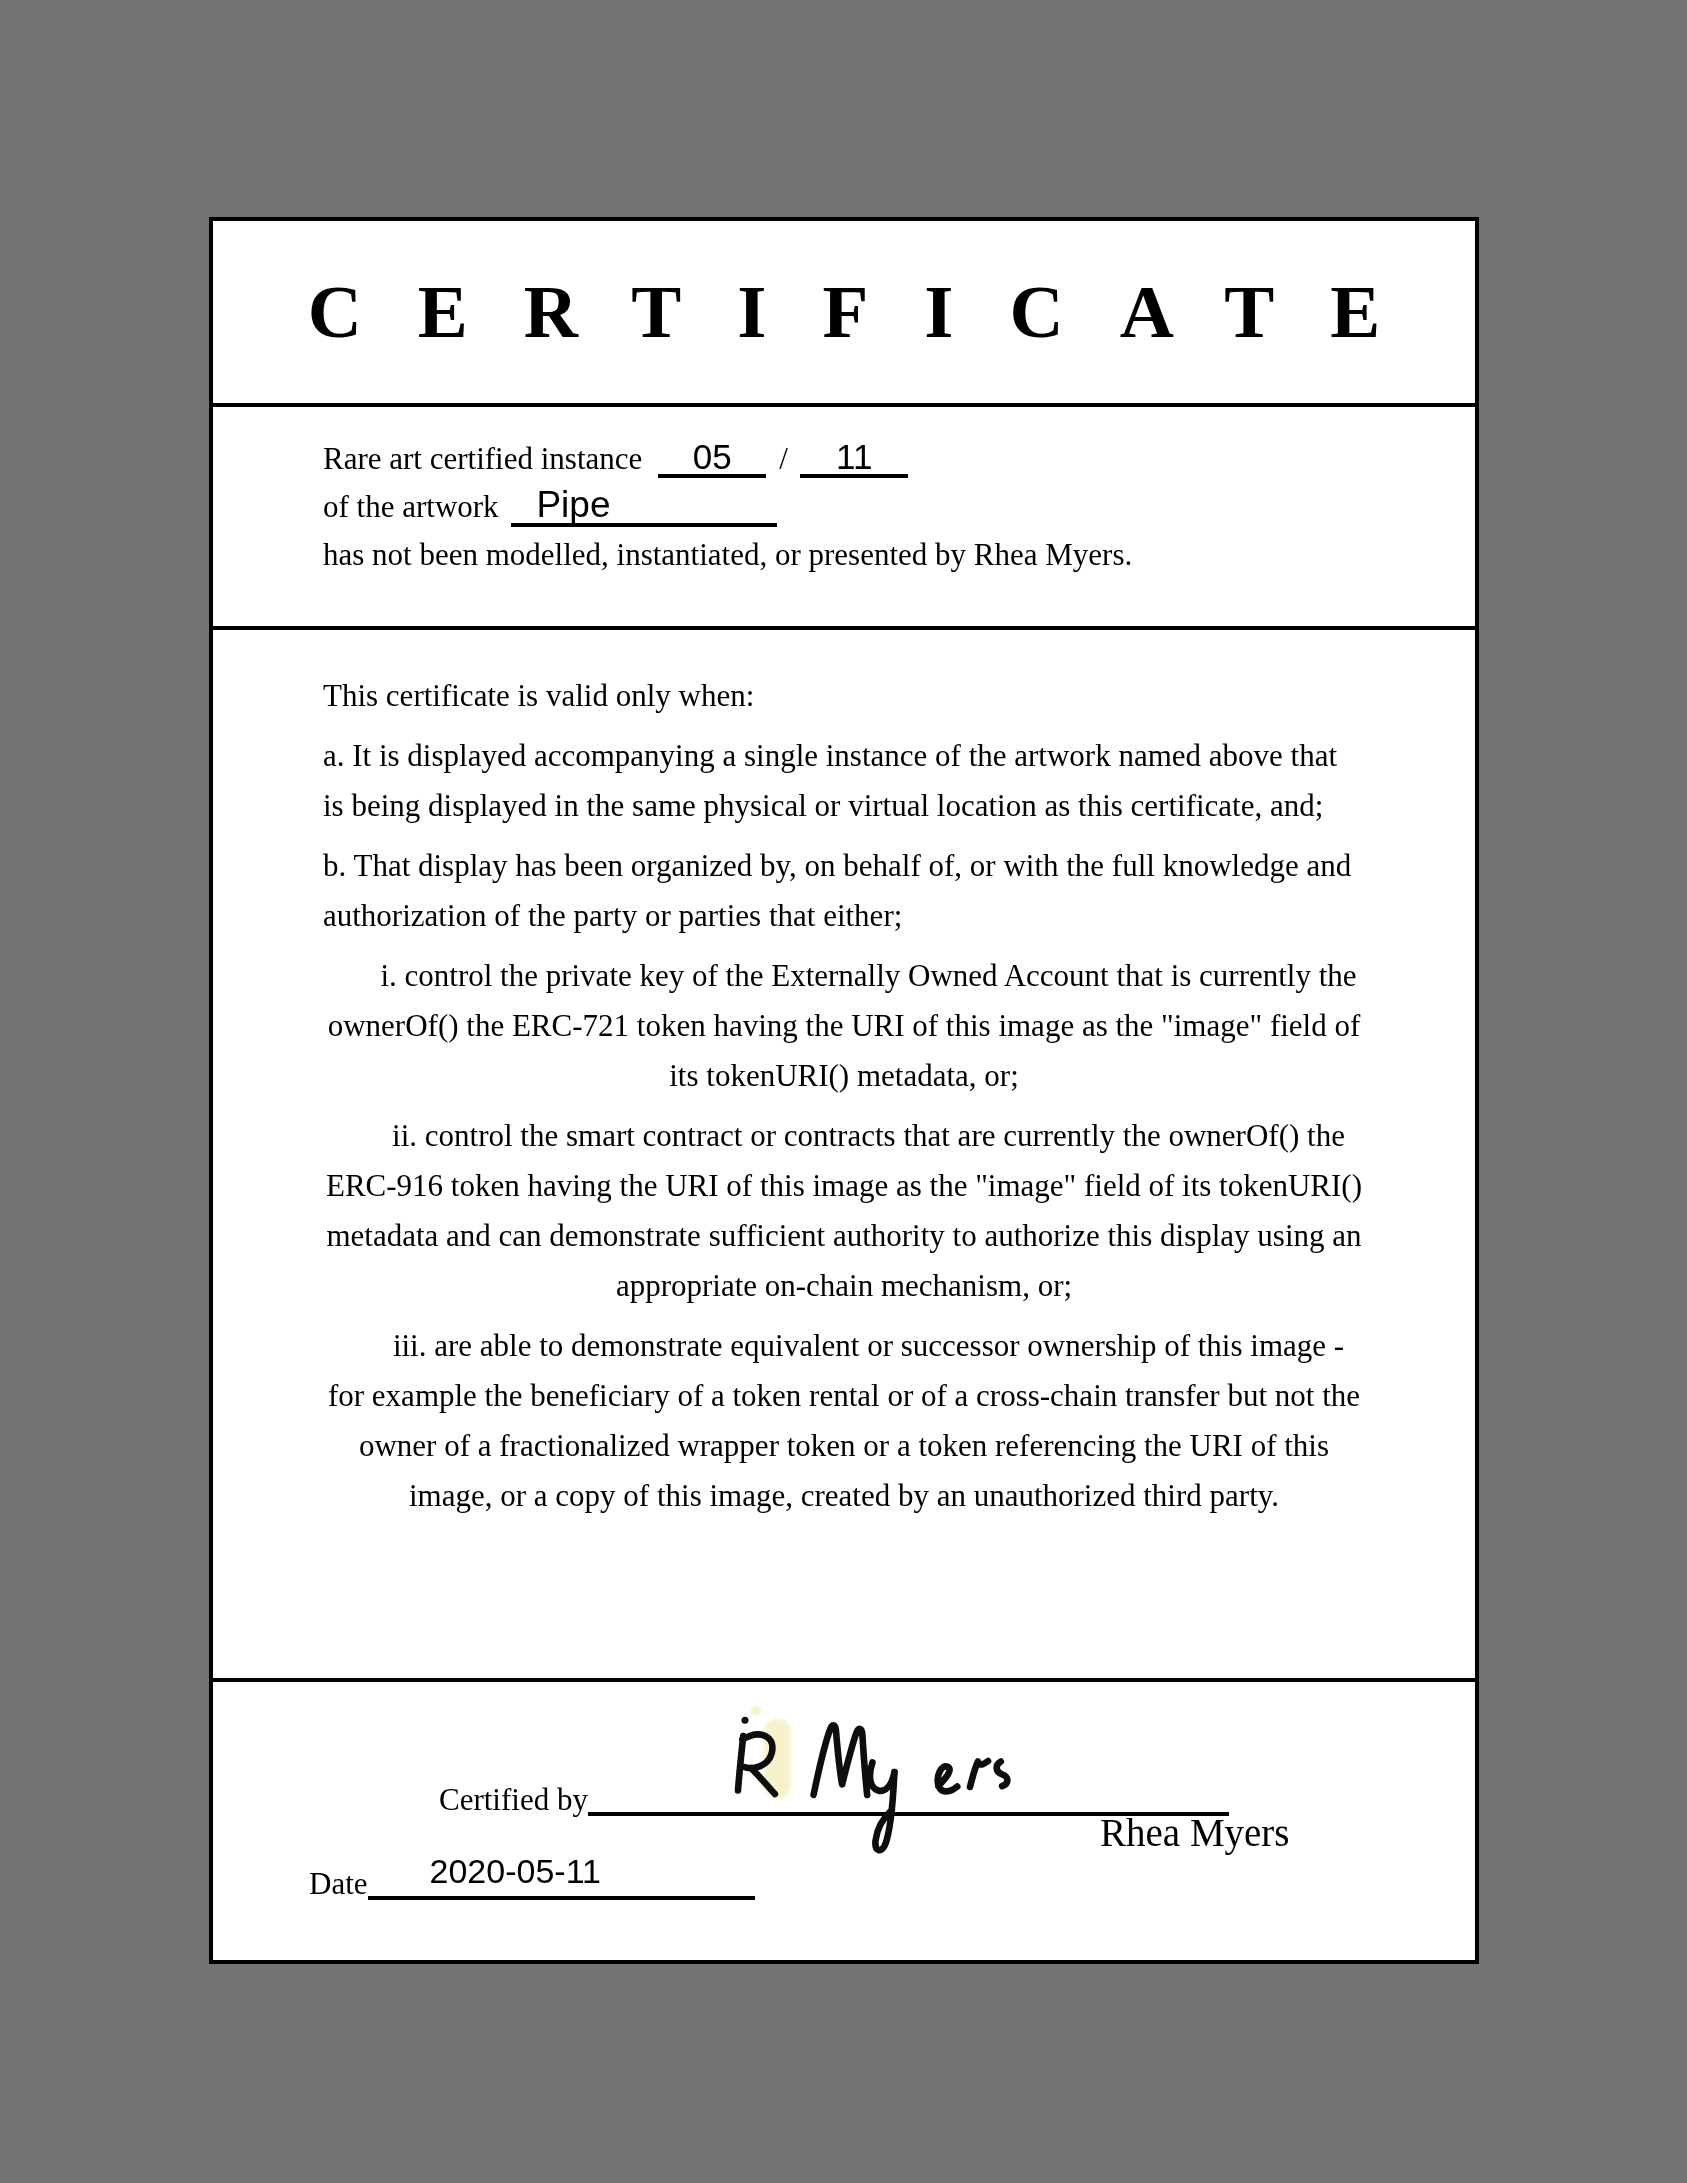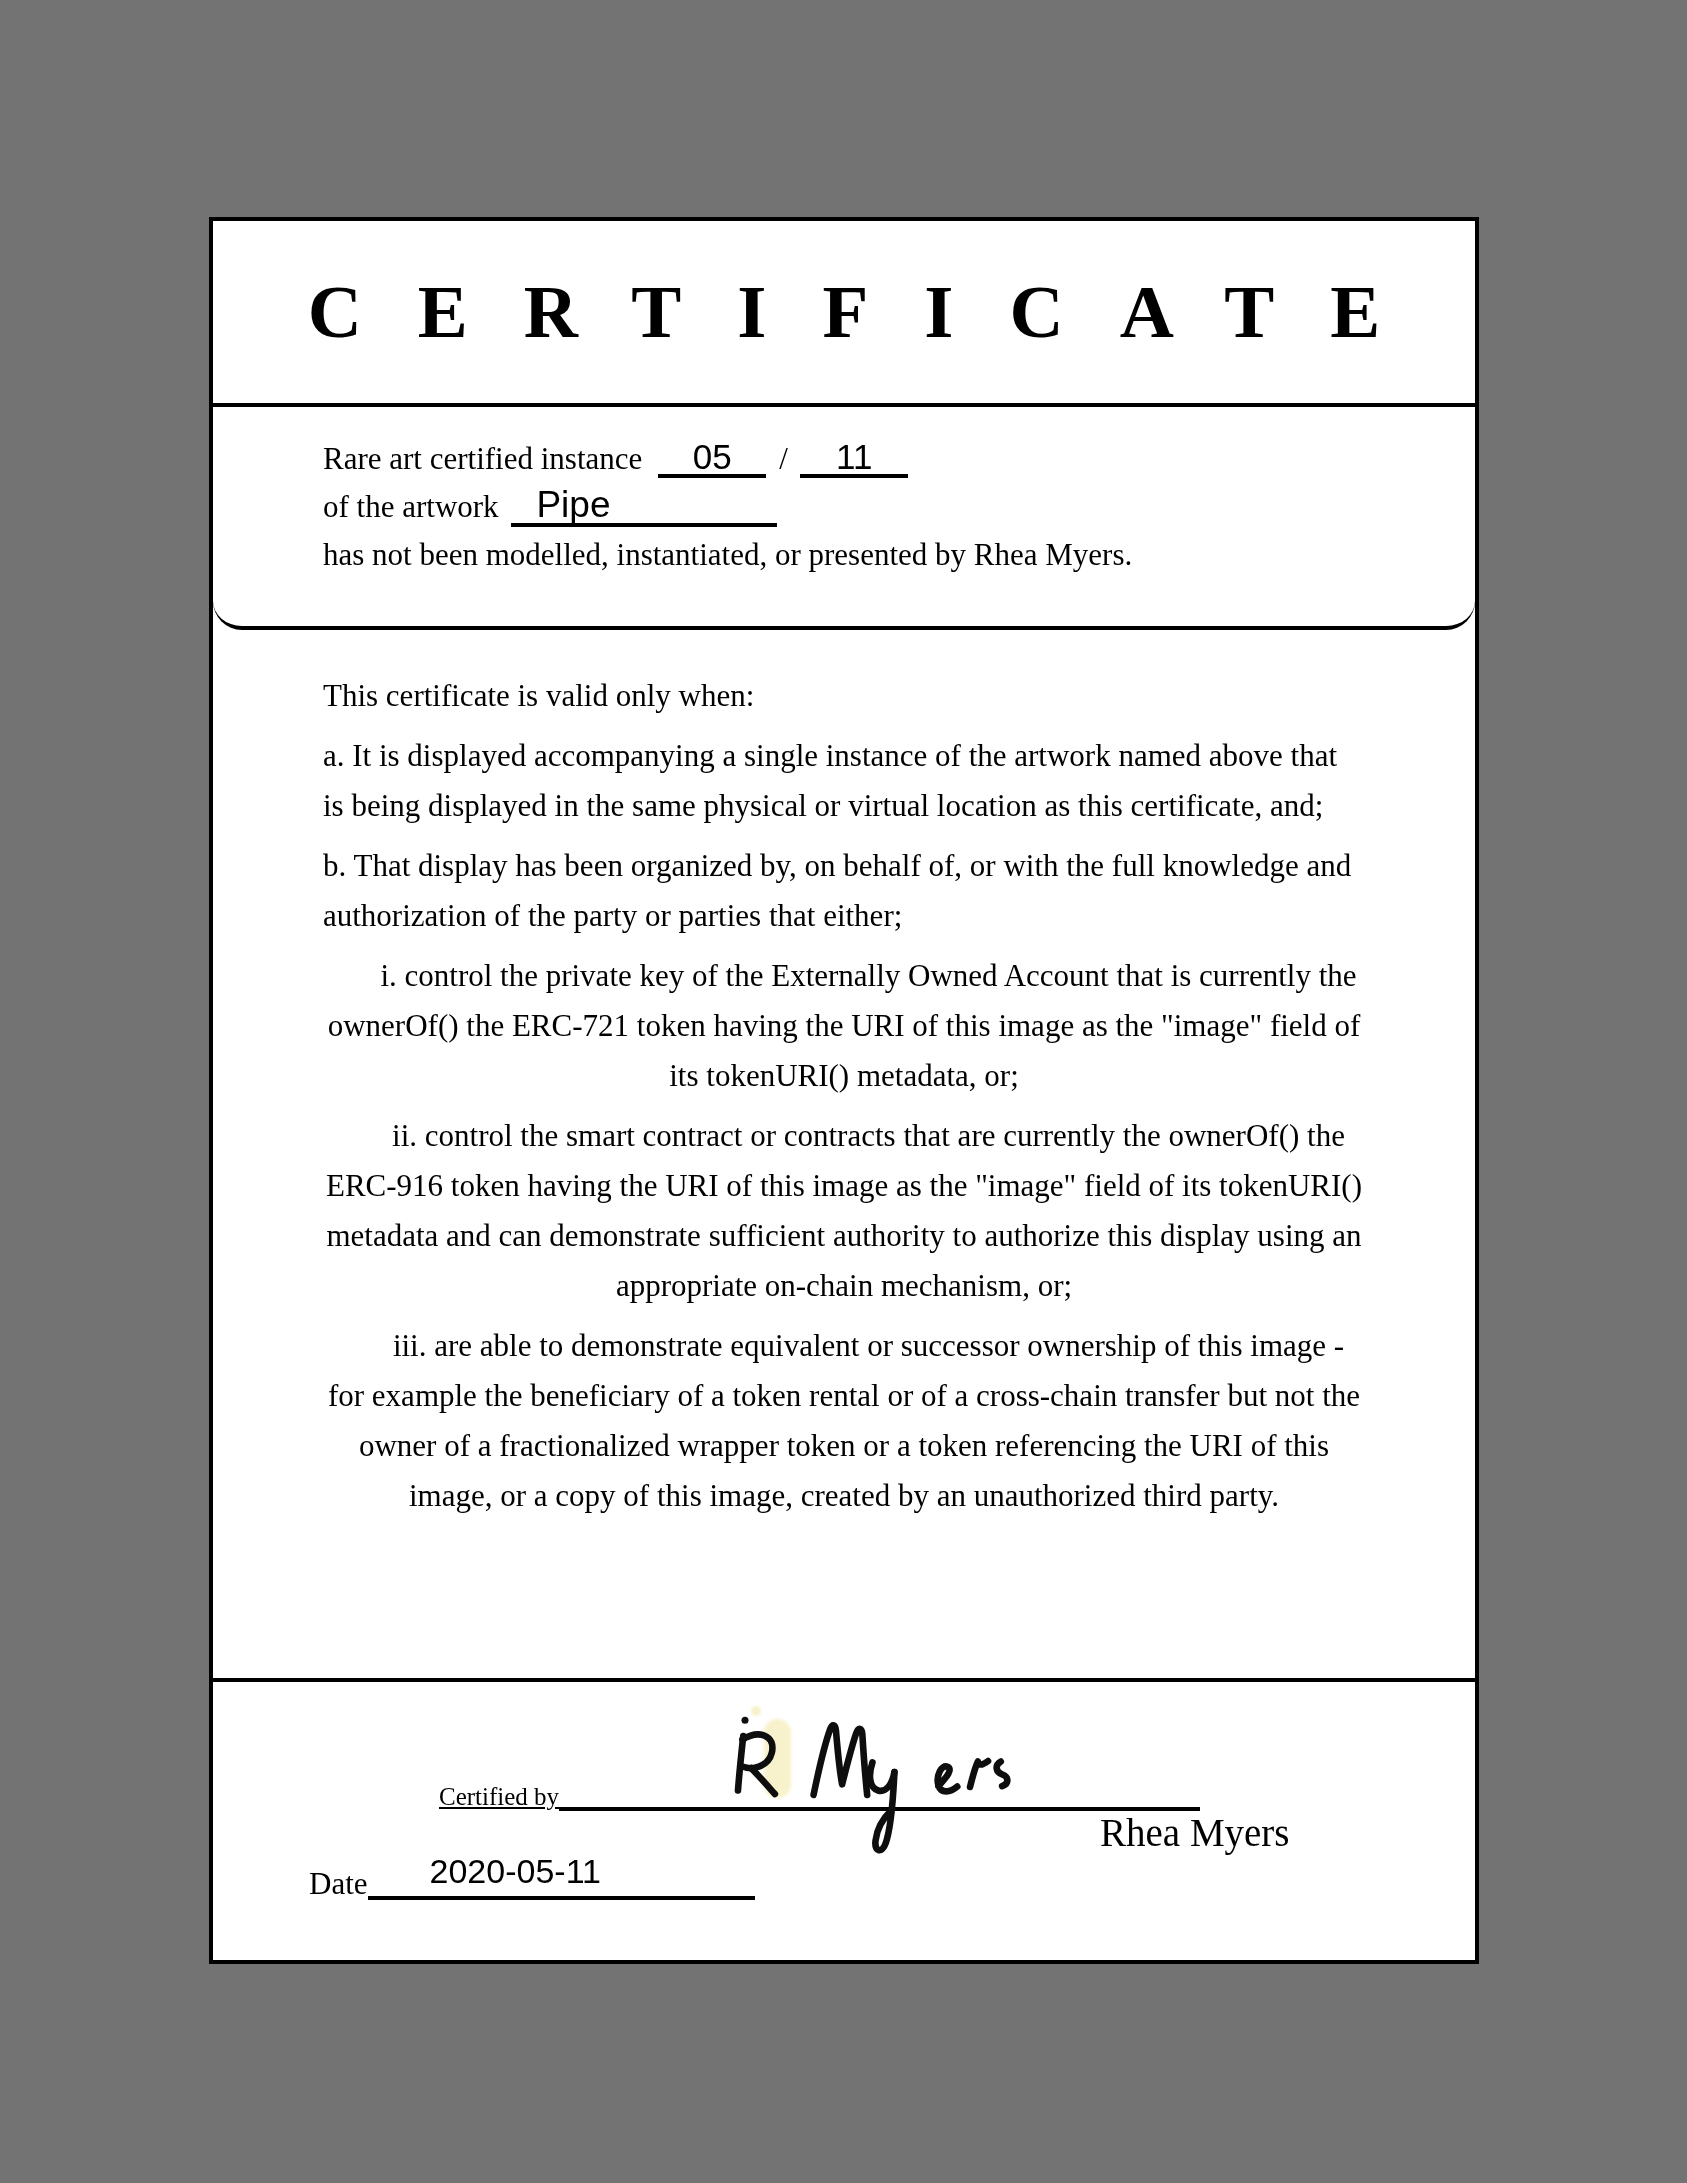--- a/index.html
+++ b/index.html
@@ -27,21 +27,20 @@
   .cert-title {
     font-size:75px; font-weight:bold;
     letter-spacing:56px; margin-right:-56px;
     white-space:nowrap;
   }
   .row-statement {
     height:223px; border-bottom:4.4px solid #000;
     padding:28px 0 0 110px;
     font-size:31px; line-height:48px;
     white-space:nowrap;
-    border-radius:29px;
   }
   .row-terms {
     height:1052px; border-bottom:4.4px solid #000;
     padding:41px 110px 0 110px;
     font-size:31px; line-height:50px;
   }
   .row-terms p { margin:0 0 10px 0; }
   .row-terms p.indent { text-indent:49px;text-align:center; }
   .row-signature { position:relative; flex:1; }
 
@@ -60,21 +59,21 @@
   .slash { display:inline-block; margin:0 12.3px 0 13px; }
   .blank-artwork {
     width:266px; text-align:left; padding-left:25.5px;
     box-sizing:border-box;
     font-size:37px; line-height:37px;
     margin-left:12.3px;
   }
 
   .certified-row {
     position:absolute; left:226px; top:102px;
-    font-size:25px; line-height:1; white-space:nowrap;text-decoration:underline;
+    font-size:31px; line-height:1; white-space:nowrap;
   }
   .sig-line {
     display:inline-block; width:641px; height:10.5px;
     border-bottom:4px solid #000; vertical-align:-6.2px;
   }
   .printed-name {
     position:absolute; left:887px; top:131px;
     font-size:39px; line-height:1;
   }
   .date-row {

